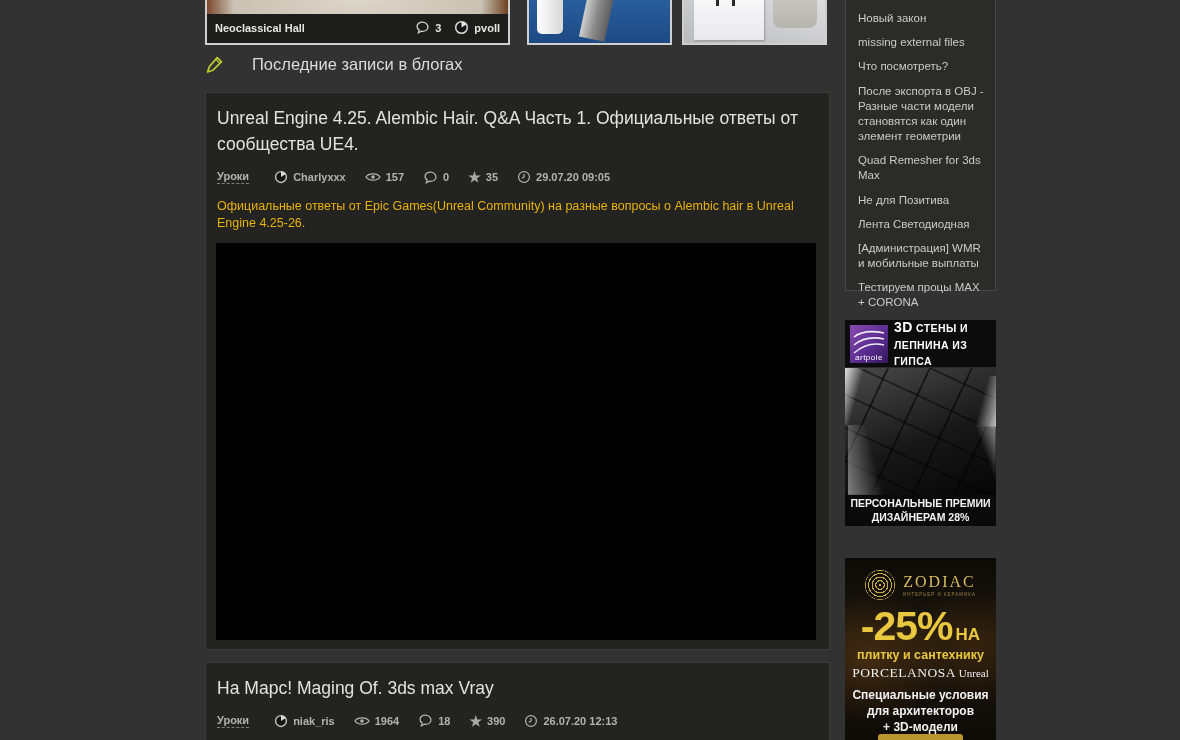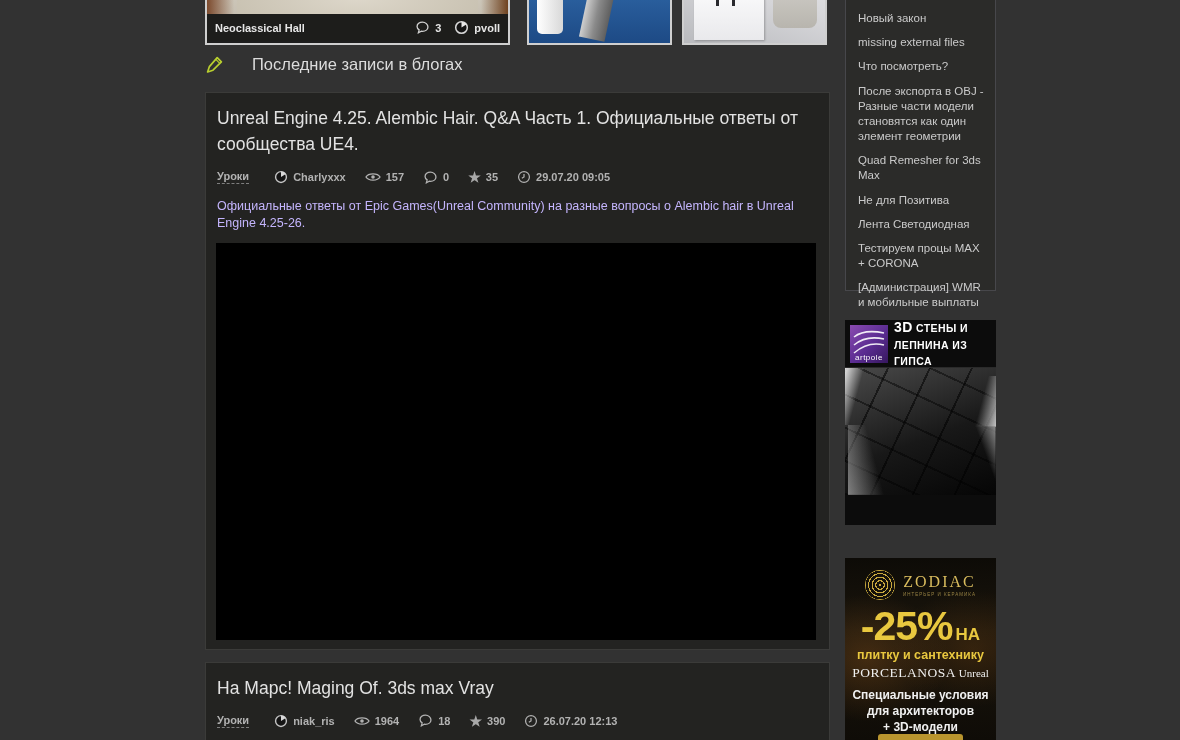--- a/index.html
+++ b/index.html
@@ -43,21 +43,21 @@
   .section-head .label{font-size:16.5px;color:#dcdcdc;}
 
   
   .post{position:absolute;left:0;width:625px;background:#232321;border:1px solid #3b3b39;box-sizing:border-box;padding:0 11px;}
   .post1{top:92px;height:558px;}
   .post2{top:662px;height:120px;}
   .post h2{margin:12px 0 0 0;font-size:17.5px;font-weight:400;line-height:1.5;color:#e2e2e2;cursor:pointer;}
   .meta{display:flex;align-items:center;gap:7px;margin-top:12px;font-size:11px;font-weight:bold;color:#b2b2b2;}
   .meta .grp{display:flex;align-items:center;gap:5px;margin-right:12px;}
   .cat-link{border-bottom:1px dashed #7e7e7e;padding-bottom:1px;margin-right:18px;cursor:pointer;}
-  .excerpt{margin:13px 0 8px 0;font-size:12.5px;color:#c4b5fd;line-height:1.4;}
+  .excerpt{margin:13px 0 8px 0;font-size:12.5px;color:#eab308;line-height:1.4;}
   .video{margin-top:10px;width:600px;height:397px;background:#000;margin-left:-1px;}
   .readmore{display:inline-block;margin-top:25px;font-size:13px;color:#cbcbcb;cursor:pointer;}
   .icon{display:inline-flex;align-items:center;justify-content:center;line-height:0;}
   .star-glyph{font-size:14px;color:#a8a8a8;line-height:1;}
 
   
   .sidebar{position:absolute;left:845px;top:0;width:151px;}
   .topics{position:absolute;left:0;top:-10px;width:151px;height:301px;box-sizing:border-box;
        background:#2b2b29;border:1px solid #47474b;padding:20px 10px 0 12px;}
   .topic{font-size:11.5px;color:#cacaca;line-height:1.32;margin-bottom:9px;cursor:pointer;}
@@ -263,38 +263,42 @@
   <aside class="sidebar">
 
     <div class="topics">
       <div class="topic">Новый закон</div>
       <div class="topic">missing external files</div>
       <div class="topic">Что посмотреть?</div>
       <div class="topic">После экспорта в OBJ - Разные части модели становятся как один элемент геометрии</div>
       <div class="topic">Quad Remesher for 3ds Max</div>
       <div class="topic">Не для Позитива</div>
       <div class="topic">Лента Светодиодная</div>
+      <div class="topic">[Администрация] WMR и мобильные выплаты</div>
       <div class="topic">Тестируем процы MAX + CORONA</div>
-      <div class="topic">[Администрация] WMR и мобильные выплаты</div>
     </div>
 
     <div class="ad1">
       <div class="ad1-head">
         <div class="artpole-logo">
           <svg width="38" height="38" viewBox="0 0 38 38">
               <path d="M4 12 Q14 4 34 8 M4 20 Q16 10 34 14 M4 28 Q18 16 34 20" fill="none" stroke="#ffffff" stroke-width="1.6" opacity=".9"></path>
             </svg>
           <span class="artpole-name">artpole</span>
         </div>
         <div class="ad1-title">
           <span class="big">3D</span><span> СТЕНЫ И</span><br>
           <span>ЛЕПНИНА ИЗ ГИПСА</span>
         </div>
       </div>
       <div class="ad1-img"></div>
+      <div class="ad1-foot">
+        <span>ПЕРСОНАЛЬНЫЕ ПРЕМИИ</span><br>
+        <span>ДИЗАЙНЕРАМ 28%</span>
+      </div>
     </div>
 
     <div class="ad2">
       <div class="ad2-bg"></div>
       <div class="ad2-inner">
         <div class="zodiac-row">
           <div class="zodiac-rings"></div>
           <div>
             <div class="zodiac-name">ZODIAC</div>
             <div class="zodiac-sub">ИНТЕРЬЕР И КЕРАМИКА</div>

